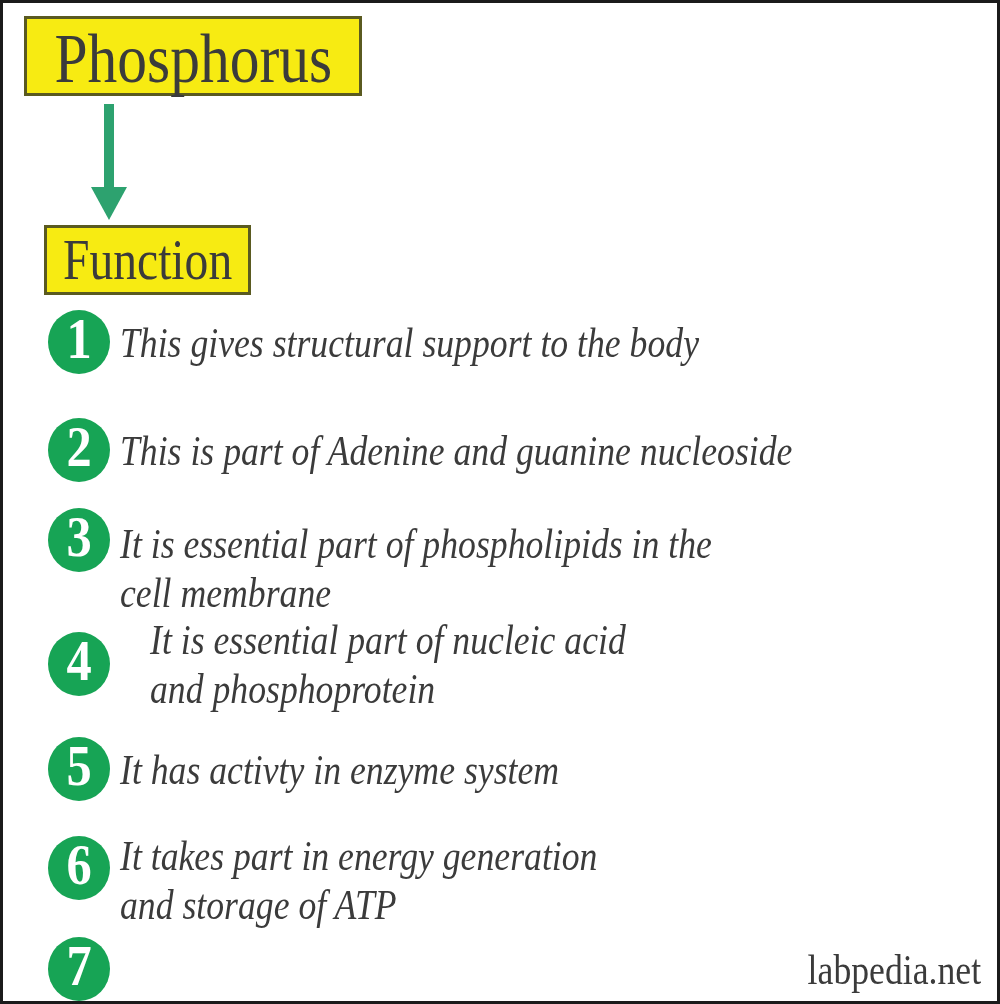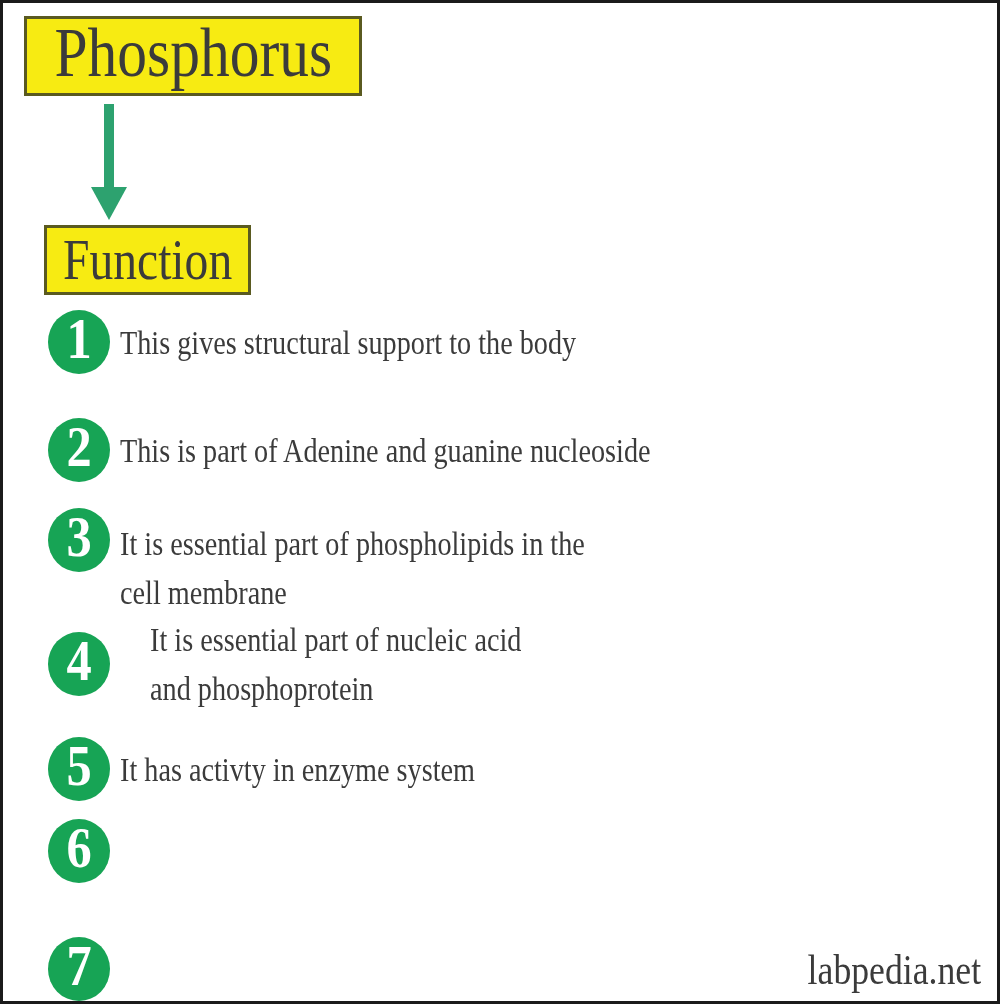--- a/index.html
+++ b/index.html
@@ -11,21 +11,21 @@
     border:3px solid var(--frame,#1b1b1b);
     overflow:hidden;
     font-family:"Liberation Serif","DejaVu Serif",serif;
     color:var(--text,#3b3b3b);
   }
   .ybox{
     position:absolute;
     box-sizing:border-box;
     background:var(--yellow,#f7eb12);
     border:3px solid var(--boxborder,#5a5a20);
-    display:flex;align-items:flex-end;justify-content:center;
+    display:flex;align-items:flex-start;justify-content:center;
     white-space:nowrap;
   }
   #title-box{left:21px;top:13px;width:338px;height:80px;}
   #title-box .boxtext{font-size:70px;transform:scaleX(0.85);}
   #function-box{left:41px;top:222px;width:207px;height:70px;}
   #function-box .boxtext{font-size:56px;transform:scaleX(0.85);}
   #arrow{position:absolute;left:84px;top:101px;}
   .item{
     position:absolute;
     left:45px;
@@ -43,22 +43,23 @@
     color:#ffffff;
     font-weight:bold;
     font-size:56px;
     line-height:1;
     transform:scaleX(0.9);
     padding-bottom:6px;
   }
   .lines{
     position:relative;
     margin-left:10px;
-    font-size:34px;
+    font-size:43px;
     line-height:49px;
+    font-style:italic;
   }
   .tline{
     transform:scaleX(0.83);
     transform-origin:0 50%;
     white-space:nowrap;
   }
   #item-1{top:307px;}
   #item-2{top:415px;}
   #item-3{top:488px;}
   #item-3 .lines{top:28px;}
@@ -140,20 +141,24 @@
     </div>
     <div class="lines">
       <div class="tline">It has activty in enzyme system</div>
     </div>
   </div>
 
   <div id="item-6" class="item">
     <div class="badge">
       <span class="num">6</span>
     </div>
+    <div class="lines">
+      <div class="tline">It takes part in energy generation</div>
+      <div class="tline">and storage of ATP</div>
+    </div>
   </div>
 
   <div id="item-7" class="item">
     <div class="badge">
       <span class="num">7</span>
     </div>
   </div>
 
   <div id="watermark">labpedia.net</div>
 

